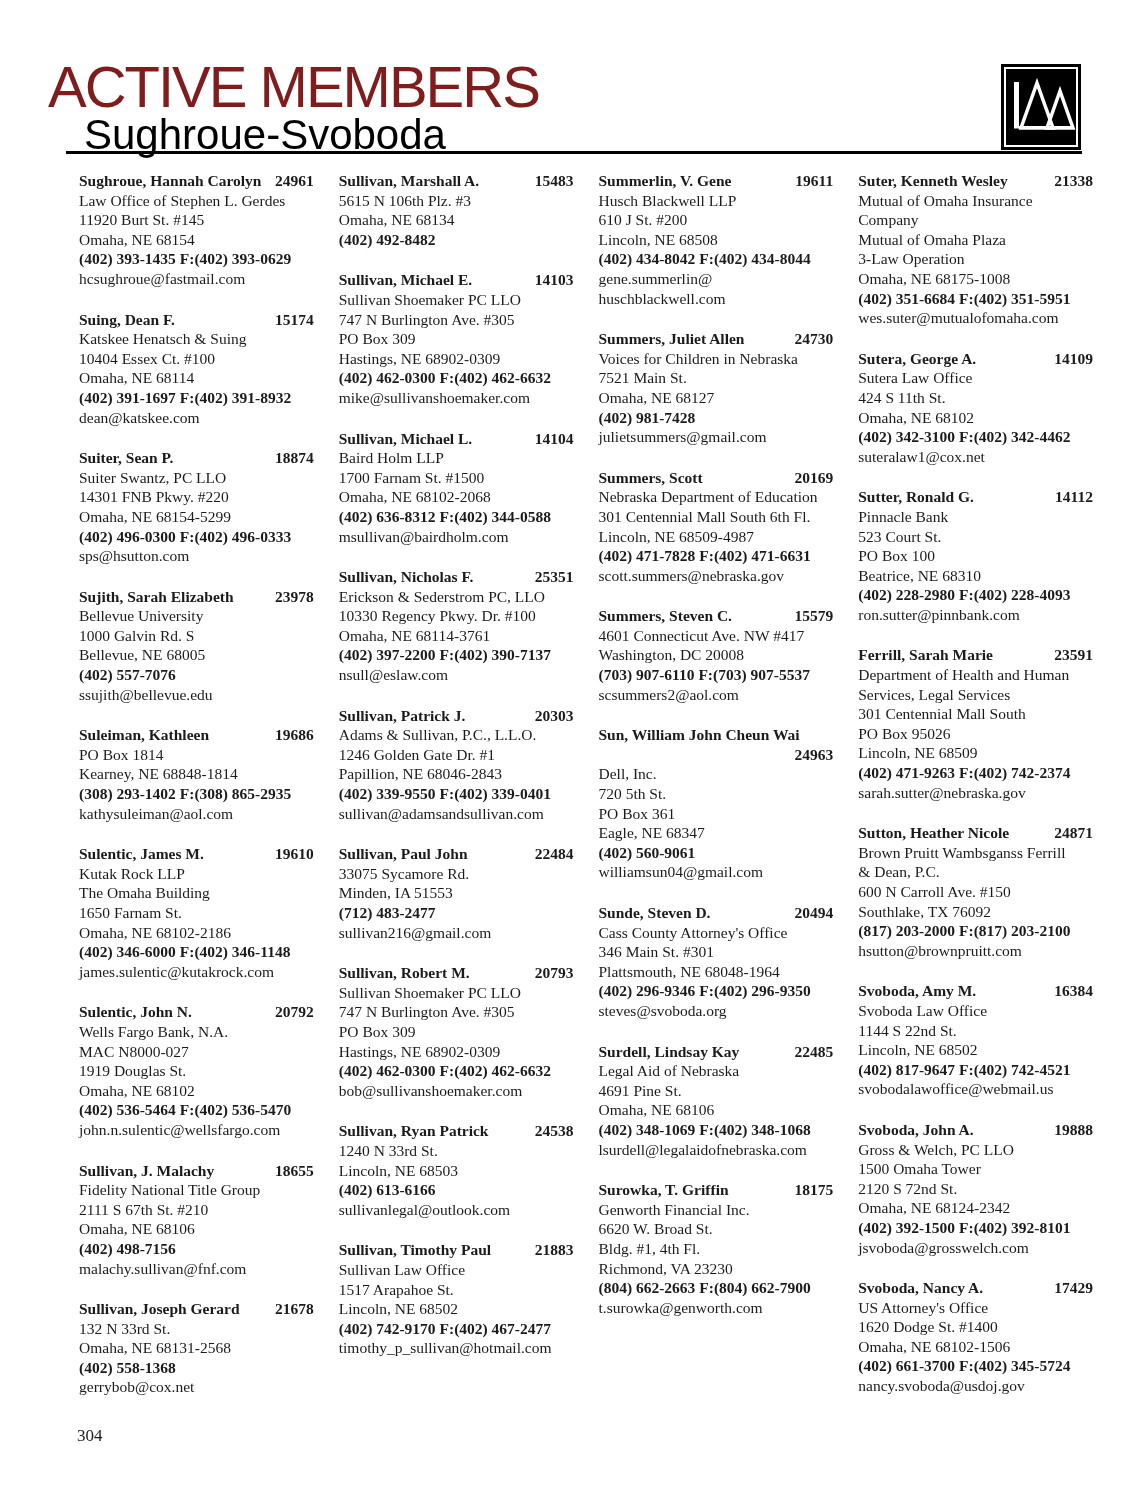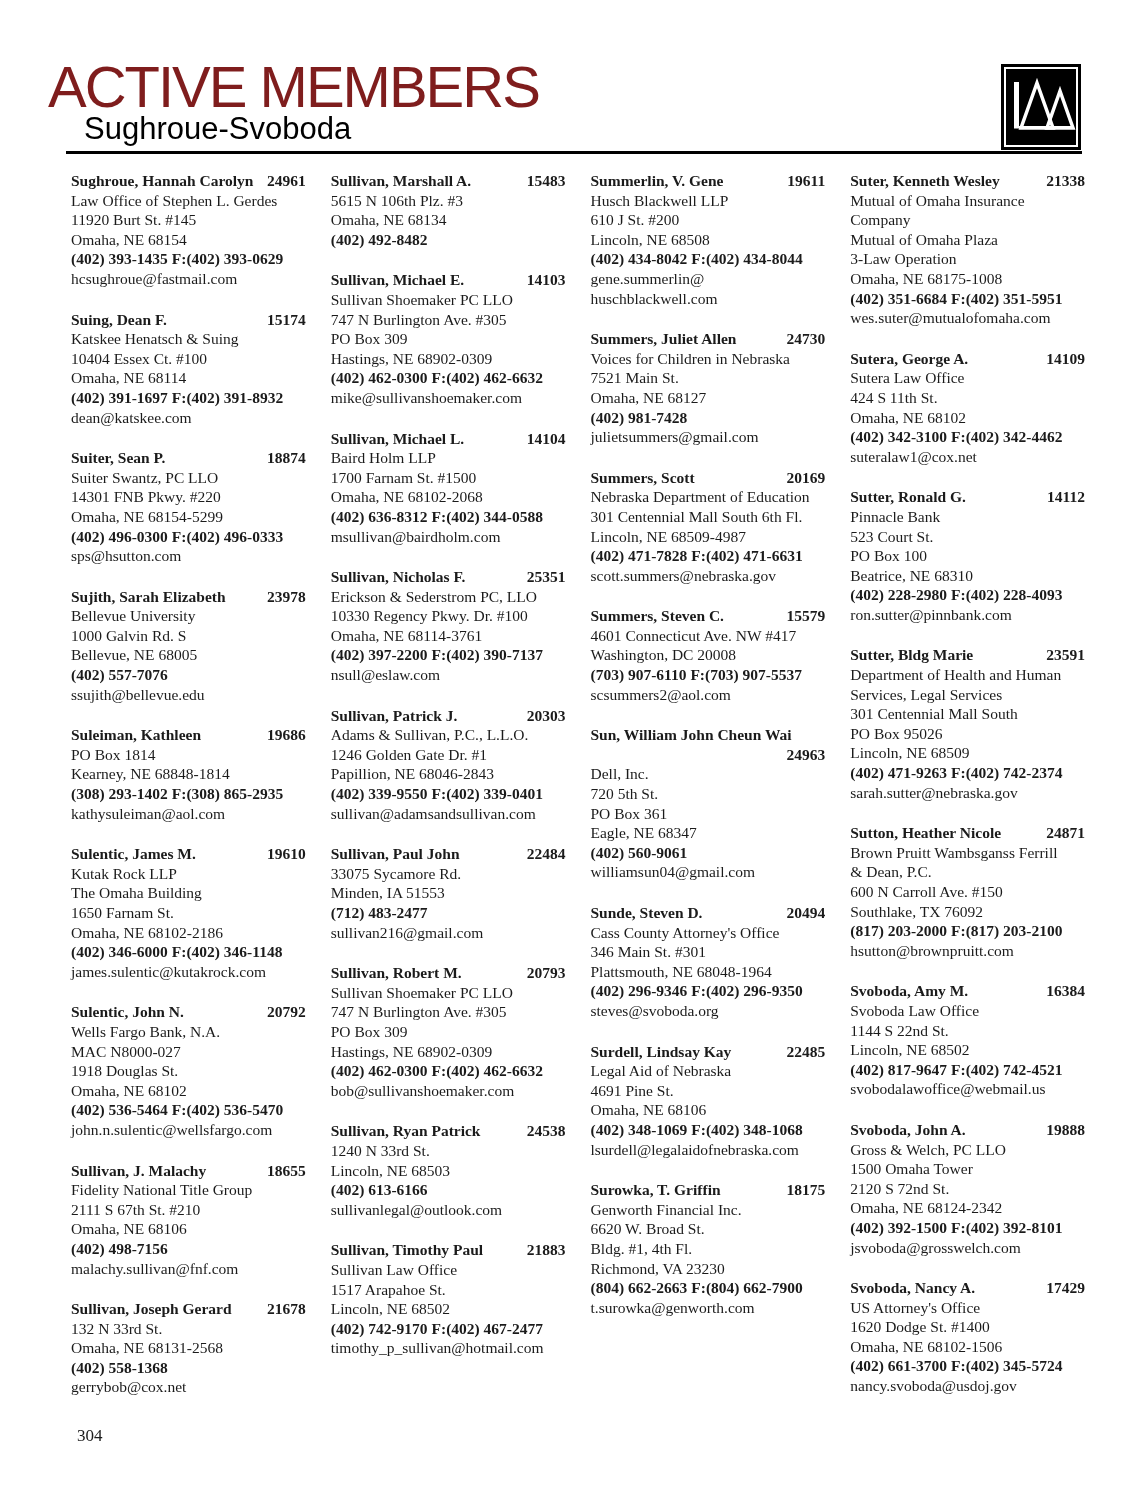--- a/index.html
+++ b/index.html
@@ -15,33 +15,33 @@
   .title {
     position:absolute; left:48px; top:58px;
     font-family:"Liberation Sans", sans-serif;
     font-size:58px; line-height:1;
     font-weight:500; letter-spacing:-2px;
     color:#7f1d1d;
   }
   .subtitle {
     position:absolute; left:84px; top:110px;
     font-family:"Liberation Sans", sans-serif;
-    font-size:31px; line-height:1.2;
+    font-size:42px; line-height:1.2;
     font-weight:400; color:#000;
   }
   .rule {
     position:absolute; left:66px; right:65px; top:151px;
     border-top:3px solid #000;
   }
   .logo {
     position:absolute; right:66px; top:64px;
     width:80px; height:86px; display:block;
   }
   .columns {
-    position:absolute; left:71px; top:171px; width:1014px;
+    position:absolute; left:79px; top:171px; width:1014px;
     display:grid; grid-template-columns:repeat(4,1fr); column-gap:25px;
   }
   .entry { margin-bottom:21px; font-size:15.5px; line-height:19.6px; }
   .entry-head { display:flex; justify-content:space-between; font-weight:bold; white-space:nowrap; }
   .entry-head.name-only { display:block; }
   .num { }
   .num-below { text-align:right; font-weight:bold;font-family:Liberation Serif, serif; }
   .line { white-space:nowrap; }
   .phone { font-weight:bold; }
   .fax { font-weight:bold; }
@@ -138,21 +138,21 @@
           <div class="line phone-line"><span class="phone">(402) 346-6000</span> <span class="fax">F:(402) 346-1148</span></div>
           <div class="line email">james.sulentic@kutakrock.com</div>
         </div>
         <div class="entry">
           <div class="entry-head">
             <span class="name">Sulentic, John N.</span>
             <span class="num">20792</span>
           </div>
           <div class="line">Wells Fargo Bank, N.A.</div>
           <div class="line">MAC N8000-027</div>
-          <div class="line">1918 Douglas St.</div>
+          <div class="line">1919 Douglas St.</div>
           <div class="line">Omaha, NE 68102</div>
           <div class="line phone-line"><span class="phone">(402) 536-5464</span> <span class="fax">F:(402) 536-5470</span></div>
           <div class="line email">john.n.sulentic@wellsfargo.com</div>
         </div>
         <div class="entry">
           <div class="entry-head">
             <span class="name">Sullivan, J. Malachy</span>
             <span class="num">18655</span>
           </div>
           <div class="line">Fidelity National Title Group</div>
@@ -393,21 +393,21 @@
           </div>
           <div class="line">Pinnacle Bank</div>
           <div class="line">523 Court St.</div>
           <div class="line">PO Box 100</div>
           <div class="line">Beatrice, NE 68310</div>
           <div class="line phone-line"><span class="phone">(402) 228-2980</span> <span class="fax">F:(402) 228-4093</span></div>
           <div class="line email">ron.sutter@pinnbank.com</div>
         </div>
         <div class="entry">
           <div class="entry-head">
-            <span class="name">Sutter, Bldg Marie</span>
+            <span class="name">Ferrill, Sarah Marie</span>
             <span class="num">23591</span>
           </div>
           <div class="line">Department of Health and Human</div>
           <div class="line">Services, Legal Services</div>
           <div class="line">301 Centennial Mall South</div>
           <div class="line">PO Box 95026</div>
           <div class="line">Lincoln, NE 68509</div>
           <div class="line phone-line"><span class="phone">(402) 471-9263</span> <span class="fax">F:(402) 742-2374</span></div>
           <div class="line email">sarah.sutter@nebraska.gov</div>
         </div>

